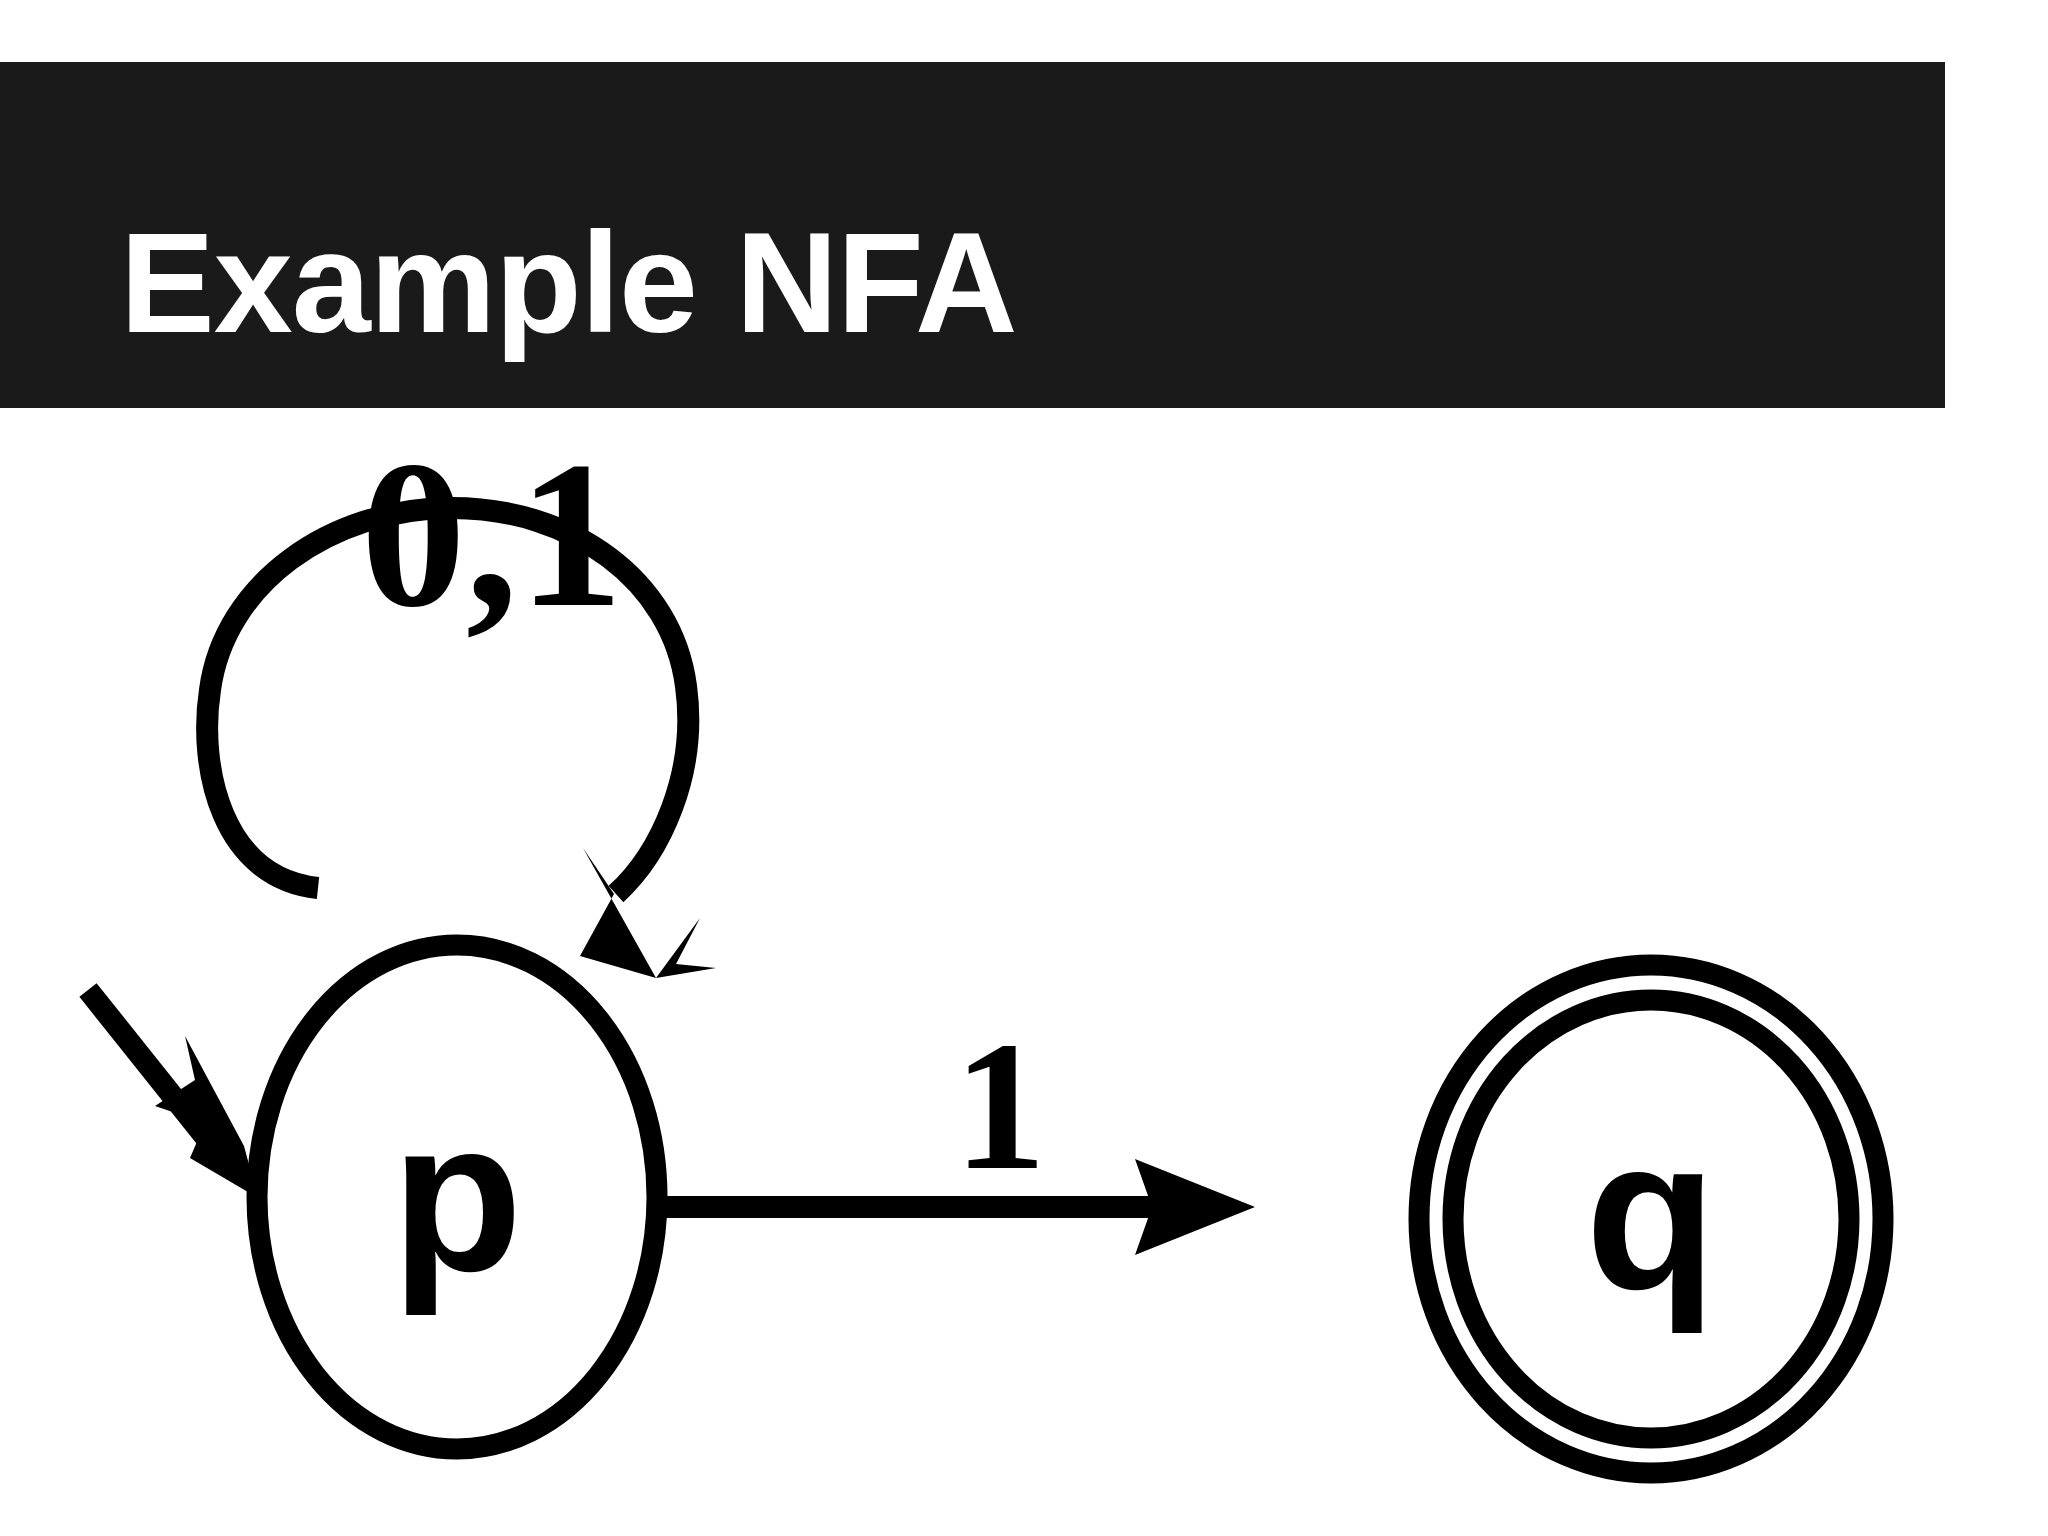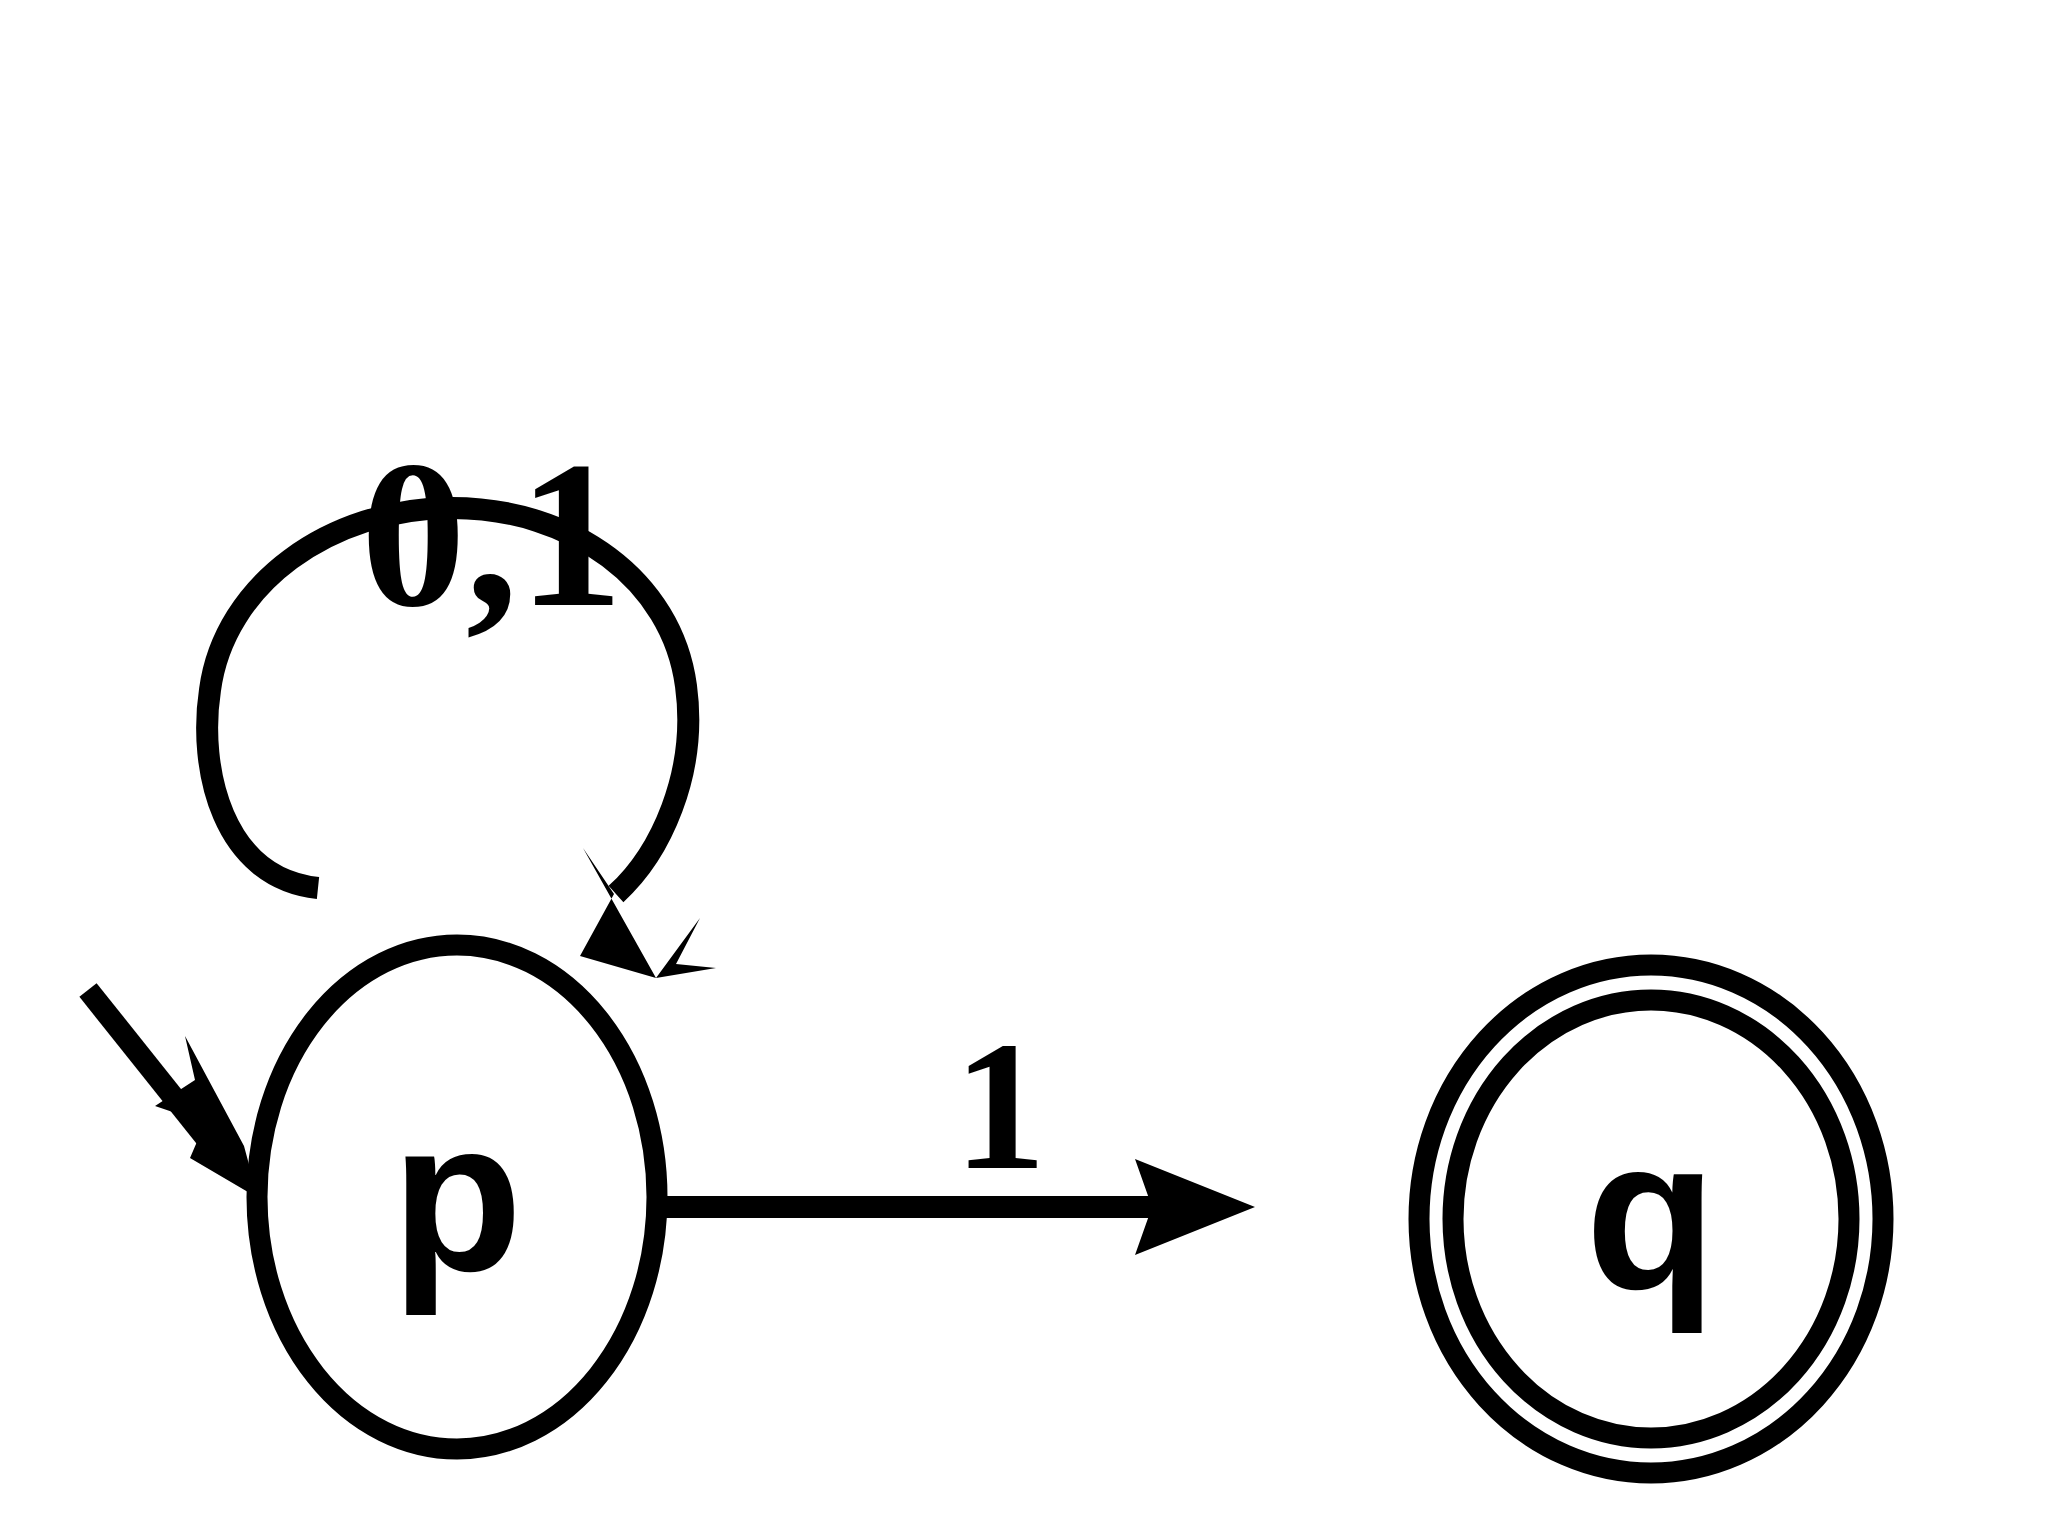--- a/index.html
+++ b/index.html
@@ -76,20 +76,23 @@
   .arrow-head {
     fill: #000000;
     stroke: none;
   }
 </style>
 </head>
 <body>
 
 <div id="slide">
 
+  <div id="title-bar">
+    <div id="title-text">Example NFA</div>
+  </div>
 
   <div id="diagram">
     <svg width="2048" height="1128" viewBox="0 0 2048 1128">
 
       <g>
 
         <path class="edge-stroke" d="M 318,480
                  C 222,470 198,360 210,282
                  C 224,176 330,100 452,100
                  C 572,100 672,172 686,278

